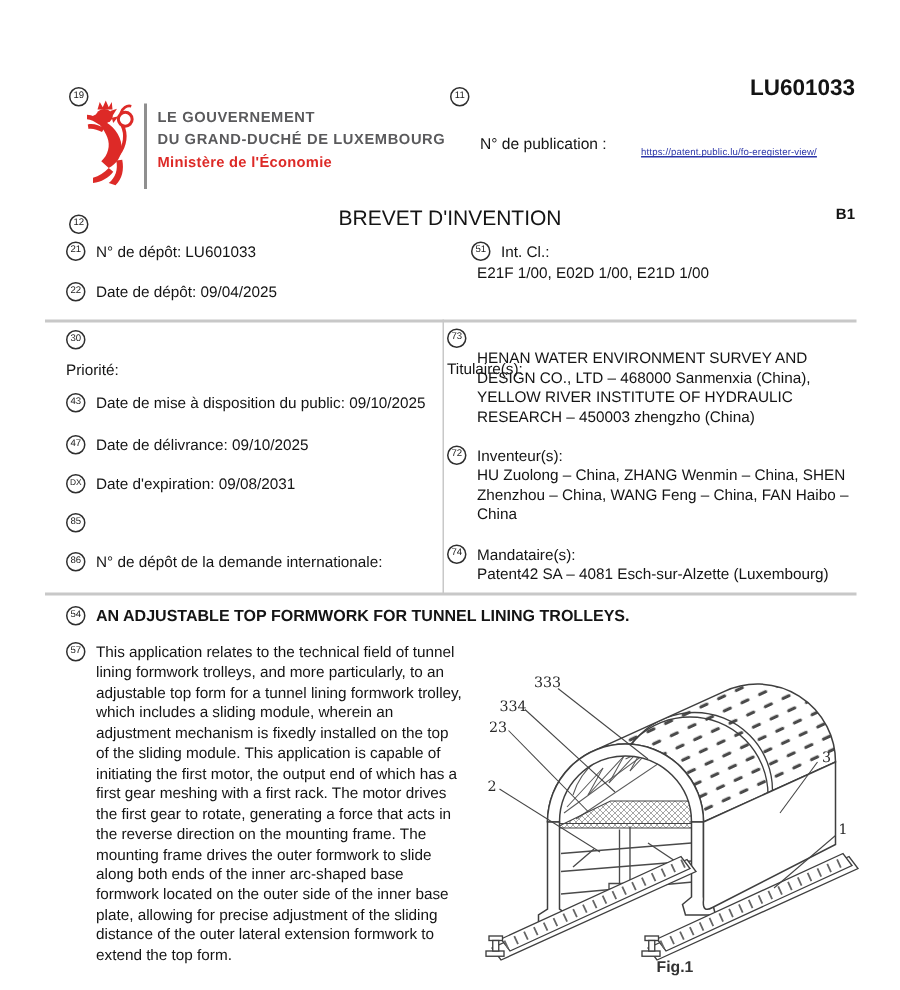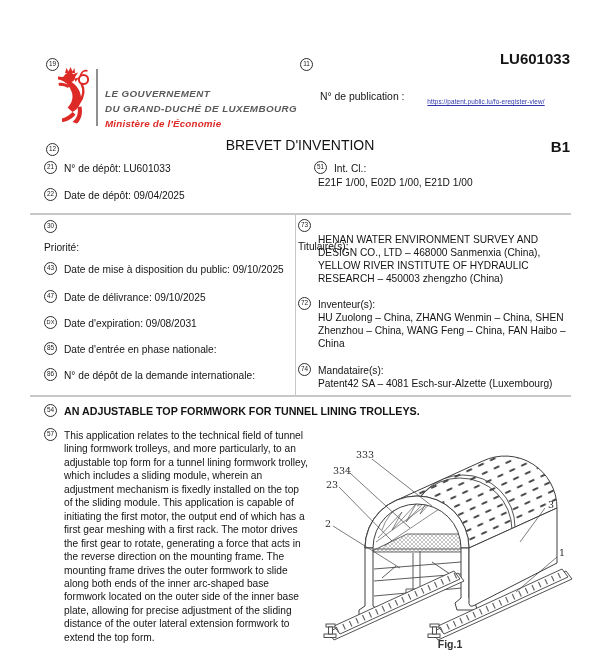--- a/index.html
+++ b/index.html
@@ -13,21 +13,21 @@
   .rtxt{font-size:10.2px;line-height:13px;padding-top:1px;white-space:nowrap;}
   .wraptxt{font-size:10.2px;line-height:13px;padding-top:1px;white-space:normal;}
   .gov1,.gov2{font-size:9.8px;font-weight:600;letter-spacing:.4px;color:#5a5a5c;line-height:15px;}
   .gov3{font-size:9.8px;font-weight:600;letter-spacing:.2px;color:#dd2a27;line-height:15px;}
   .vline{position:absolute;background:#8f8f8f;}
   .hline{position:absolute;background:#c8c8c8;}
   .pubnum{font-size:15px;font-weight:700;}
   .publabel{font-size:10.4px;}
   .url{font-size:6.4px;color:#2b35a8;text-decoration:underline;letter-spacing:.1px;}
   .doctitle{font-size:14px;font-weight:400;text-align:center;}
-  .kind{font-size:15px;font-weight:700;text-align:right;}
+  .kind{font-size:10px;font-weight:700;text-align:right;}
   .boldtitle{font-size:10.7px;font-weight:700;line-height:13px;padding-top:1px;}
   .abstract{font-size:10.2px;line-height:13.45px;padding-top:1px;}
   .collabel{font-weight:400;}
   svg text{font-family:"DejaVu Serif",serif;font-size:9.5px;fill:#2a2a2a;}
   svg text.figcap{font-family:"Liberation Sans",sans-serif;font-size:10.5px;font-weight:600;fill:#333;}
 </style>
 </head>
 <body>
 
 <div id="page">
@@ -51,21 +51,21 @@
     </g>
     <g fill="none" stroke="#dd2a27">
       <circle cx="27.5" cy="13.5" r="4.6" stroke-width="2"></circle>
       <path d="M25.5,17.5 C28.5,23.5 27.5,31 23,37" stroke-width="2.4"></path>
       <path d="M24.5,9.5 C25.5,6 28.5,4 31.5,4.8" stroke-width="1.8"></path>
     </g>
   </svg>
 
   <div class="vline" style="left:96px;top:69px;width:1.5px;height:57px;"></div>
 
-  <div class="abs" style="left:105px;top:86px;font-style:italic;">
+  <div class="abs" style="left:105px;top:71px;">
     <div class="gov1">LE GOUVERNEMENT</div>
     <div class="gov2">DU GRAND-DUCHÉ DE LUXEMBOURG</div>
     <div class="gov3">Ministère de l'Économie</div>
   </div>
 
   <div class="abs" style="left:300px;top:52px;">
     <span class="inid">11</span>
   </div>
   <div class="abs publabel" style="left:320px;top:54px;margin-top:37px;">N° de publication :</div>
   <div class="abs pubnum" style="left:430px;top:50px;width:140px;text-align:right;">LU601033</div>
@@ -108,21 +108,20 @@
   <div class="row" style="left:44px;top:290px;width:240px;">
     <span class="inid">47</span>
     <span class="rtxt">Date de délivrance: 09/10/2025</span>
   </div>
   <div class="row" style="left:44px;top:316px;width:240px;">
     <span class="inid" style="font-size:5.6px;">DX</span>
     <span class="rtxt">Date d'expiration: 09/08/2031</span>
   </div>
   <div class="row" style="left:44px;top:342px;width:240px;">
     <span class="inid">85</span>
-    <span class="rtxt">Date d'entrée en phase nationale:</span>
   </div>
   <div class="row" style="left:44px;top:368px;width:245px;">
     <span class="inid">86</span>
     <span class="rtxt">N° de dépôt de la demande internationale:</span>
   </div>
 
   <div class="row" style="left:298px;top:219px;width:272px;flex-direction:column;">
     <span class="inid">73</span>
     <span class="rtxt collabel">Titulaire(s):</span>
   </div>

